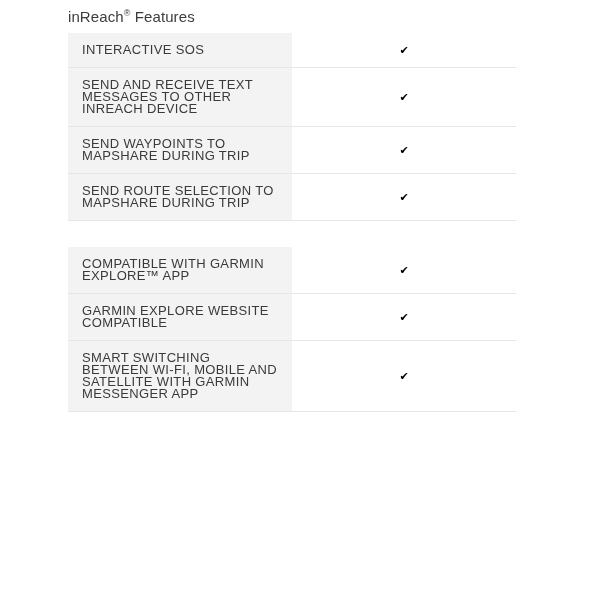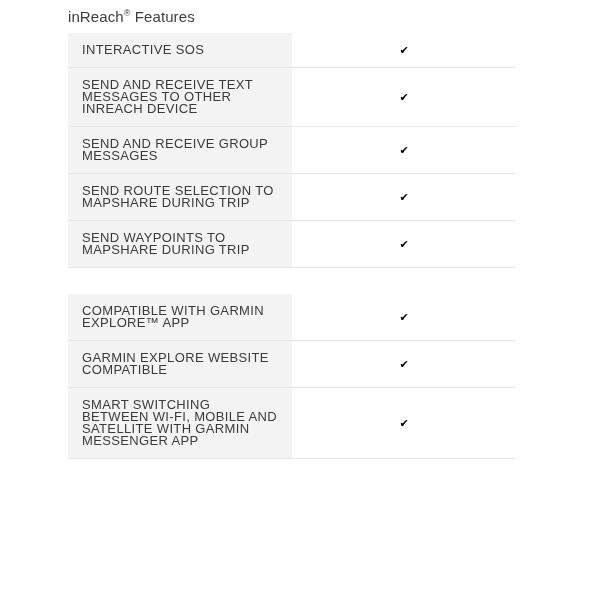--- a/index.html
+++ b/index.html
@@ -92,29 +92,25 @@
       <tbody>
         <tr>
           <td class="label">INTERACTIVE SOS</td>
           <td class="value"><span class="check">✔</span></td>
         </tr>
         <tr>
           <td class="label">SEND AND RECEIVE TEXT MESSAGES TO OTHER INREACH DEVICE</td>
           <td class="value"><span class="check">✔</span></td>
         </tr>
         <tr>
-          <td class="label">SEND AND RECEIVE GROUP MESSAGES</td>
+          <td class="label">SEND WAYPOINTS TO MAPSHARE DURING TRIP</td>
           <td class="value"><span class="check">✔</span></td>
         </tr>
         <tr>
           <td class="label">SEND ROUTE SELECTION TO MAPSHARE DURING TRIP</td>
-          <td class="value"><span class="check">✔</span></td>
-        </tr>
-        <tr>
-          <td class="label">SEND WAYPOINTS TO MAPSHARE DURING TRIP</td>
           <td class="value"><span class="check">✔</span></td>
         </tr>
       </tbody>
     </table>
   </div>
 
   <div class="gap-lg"></div>
 
   <div class="section">
     <table class="spec-table">

